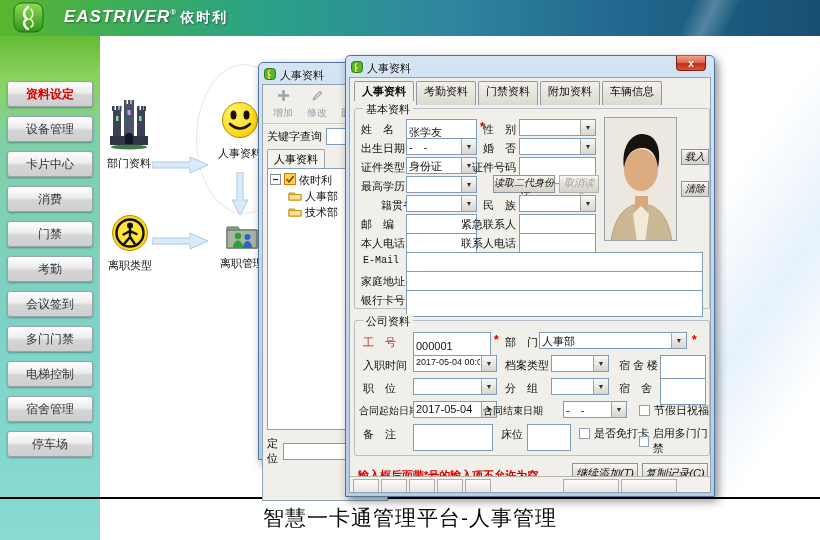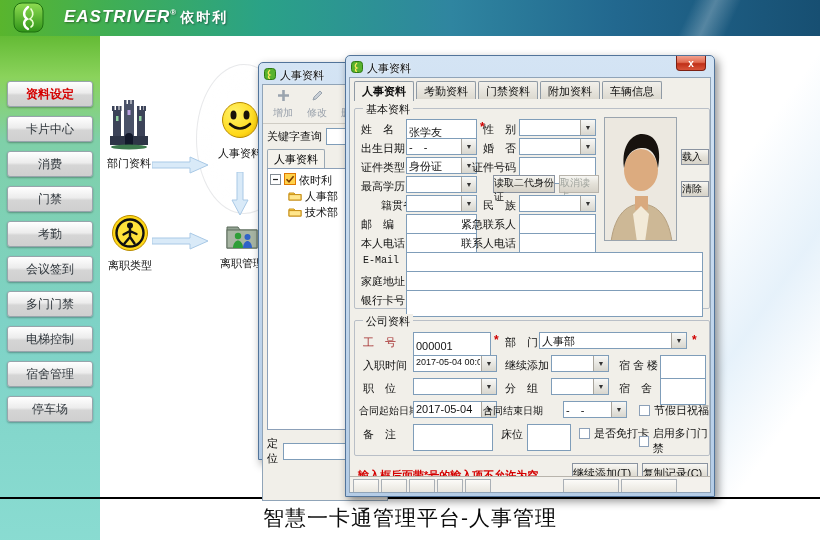--- a/index.html
+++ b/index.html
@@ -59,32 +59,32 @@
   .inp { background:#fff; border:1px solid #7f9db9; height:17px; font-size:11px; padding:0 2px; font-family:inherit; color:#111; }
   .tab1 { display:inline-block; margin-left:4px; padding:2px 6px 1px; font-size:11px; background:#f4f2ec; border:1px solid #9aa8b4; border-bottom:none; border-radius:2px 2px 0 0; }
   .treepanel { margin:0 4px; background:#fff; border:1px solid #8ca0b8; height:262px; padding:3px 2px; }
   .trow { display:flex; align-items:center; gap:3px; font-size:11px; color:#111; height:16px; }
   .trow.indent { padding-left:18px; }
   .locrow { display:flex; align-items:center; gap:5px; padding:6px 4px; }
   .locrow .llabel { font-size:11px; }
 
   
   .tabs2 { position:absolute; left:4px; top:3px; height:19px; display:flex; }
-  .tab2 { padding:2px 7px 0; font-size:11px; color:#111; background:linear-gradient(#f2f0ea,#dcd9d0); border:1px solid #8f9aa5; border-bottom:none; border-radius:2px 2px 0 0; margin-right:2px; height:18px; }
+  .tab2 { padding:2px 7px 0; font-size:11px; color:#111; background:linear-gradient(#f2f0ea,#dcd9d0); border:1px solid #8f9aa5; border-bottom:none; border-radius:2px 2px 0 0; margin-right:2px; height:24px; }
   .tab2.active { background:#f1efe9; height:20px; position:relative; z-index:2; font-weight:bold; }
   .groupbox { position:absolute; border:1px solid #b9bfc7; border-radius:2px; }
   .groupbox .gtitle { position:absolute; left:8px; top:-7px; background:#f1efe9; padding:0 3px; font-size:11px; color:#111; }
   .fl { position:absolute; font-size:11px; color:#111; white-space:nowrap; }
   .fl.r { text-align:right; }
   .star { position:absolute; color:#d00000; font-size:12px; font-weight:bold; }
   .fi { position:absolute; height:27px; }
   .combo { position:absolute; height:17px; background:#fff; border:1px solid #7f9db9; }
   .combo .cval { position:absolute; left:2px; top:1px; right:16px; font-size:11px; color:#111; white-space:nowrap; overflow:hidden; }
   .combo .cbtn { position:absolute; right:0; top:0; bottom:0; width:15px; background:linear-gradient(#f8f8f6,#d8d6ce); border-left:1px solid #a8a49c; color:#333; font-size:7px; line-height:15px; text-align:center; }
-  .pushbtn { position:absolute; border:1px solid #8a8necolor; border:1px solid #8a93a0; background:linear-gradient(180deg,#f8f7f3,#e4e1d8 50%,#d6d2c8); font-size:11px; color:#111; text-align:left; font-family:inherit; cursor:pointer; }
+  .pushbtn { position:absolute; border:1px solid #8a8necolor; border:1px solid #8a93a0; background:linear-gradient(180deg,#f8f7f3,#e4e1d8 50%,#d6d2c8); font-size:11px; color:#111; text-align:center; font-family:inherit; cursor:pointer;font-style:italic; }
   .pushbtn.disabled { color:#a0a49e; border-color:#b8b4ac; }
   .cbx { position:absolute; display:flex; align-items:center; gap:4px; font-size:11px; color:#111; }
   .cbx .box { width:11px; height:11px; background:#fff; border:1px solid #8ca0b8; }
   .photo { position:absolute; border:1px solid #9aa4ae; background:#eee9e2; overflow:hidden; }
   .hint { position:absolute; font-size:11px; font-weight:bold; color:#d40000; }
   .recnav { position:absolute; left:0; right:0; bottom:0; height:16px; background:#f3f1ec; border-top:1px solid #b8b4ac; display:flex; gap:2px; padding:2px 3px; }
   .recnav .rn { border:1px solid #aab0b6; background:linear-gradient(#fcfbf8,#e2dfd6); height:18px; }
 
   .blackline { position:absolute; left:0; top:497px; width:820px; height:2px; background:#000; }
   .caption { position:absolute; left:0; top:504px; width:820px; text-align:center; font-size:21px; color:#0a0a0a; letter-spacing:1px; }
@@ -115,20 +115,21 @@
   </div>
 
   <div class="navbar">
     <a href="#">公司简介</a>
     <a href="#">产品介绍</a>
     <a href="#">公司网站</a>
   </div>
 
   <div class="sidebar">
     <button class="side-btn active">资料设定</button>
+    <button class="side-btn">设备管理</button>
     <button class="side-btn">卡片中心</button>
     <button class="side-btn">消费</button>
     <button class="side-btn">门禁</button>
     <button class="side-btn">考勤</button>
     <button class="side-btn">会议签到</button>
     <button class="side-btn">多门门禁</button>
     <button class="side-btn">电梯控制</button>
     <button class="side-btn">宿舍管理</button>
     <button class="side-btn">停车场</button>
   </div>
@@ -415,21 +416,21 @@
             <span class="cval">人事部</span>
             <span class="cbtn">▼</span>
           </div>
         <span class="star" style="left:337px; top:12px;">*</span>
 
         <span class="fl" style="left:8px; top:37px;">入职时间</span>
         <div class="combo" style="left:58px; top:34px; width:84px;">
             <span class="cval" style="font-size:9px;">2017-05-04 00:00:00</span>
             <span class="cbtn">▼</span>
           </div>
-        <span class="fl" style="left:150px; top:37px;">继续添加</span>
+        <span class="fl" style="left:150px; top:37px;">档案类型</span>
         <div class="combo" style="left:196px; top:34px; width:58px;">
             <span class="cval"></span>
             <span class="cbtn">▼</span>
           </div>
         <span class="fl" style="left:264px; top:37px;">宿 舍 楼</span>
         <input class="inp fi" style="left: 305px; top: 34px; width: 46px;">
 
         <span class="fl" style="left:8px; top:60px;">职　位</span>
         <div class="combo" style="left:58px; top:57px; width:84px;">
             <span class="cval"></span>

